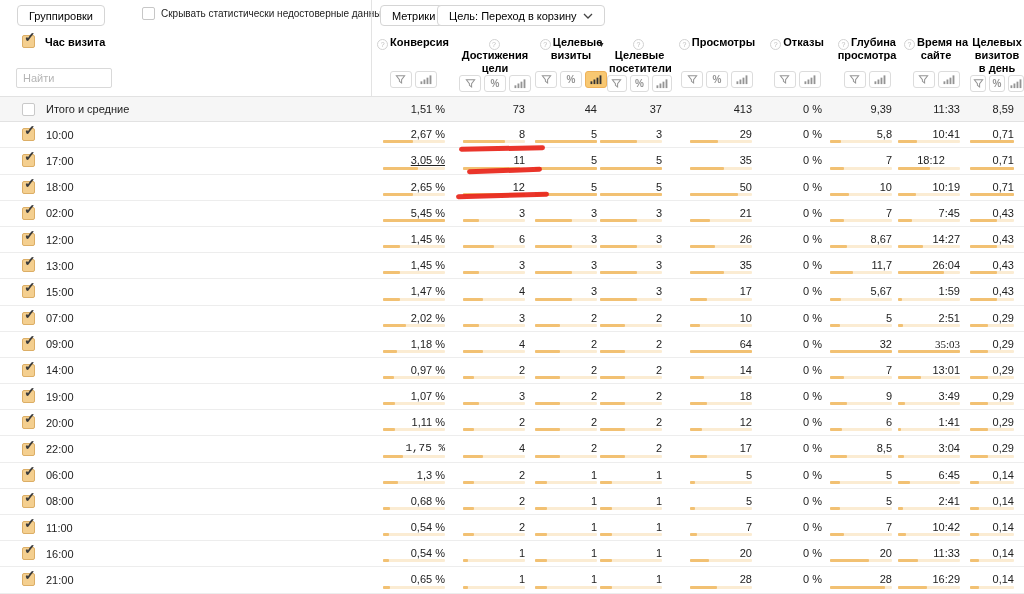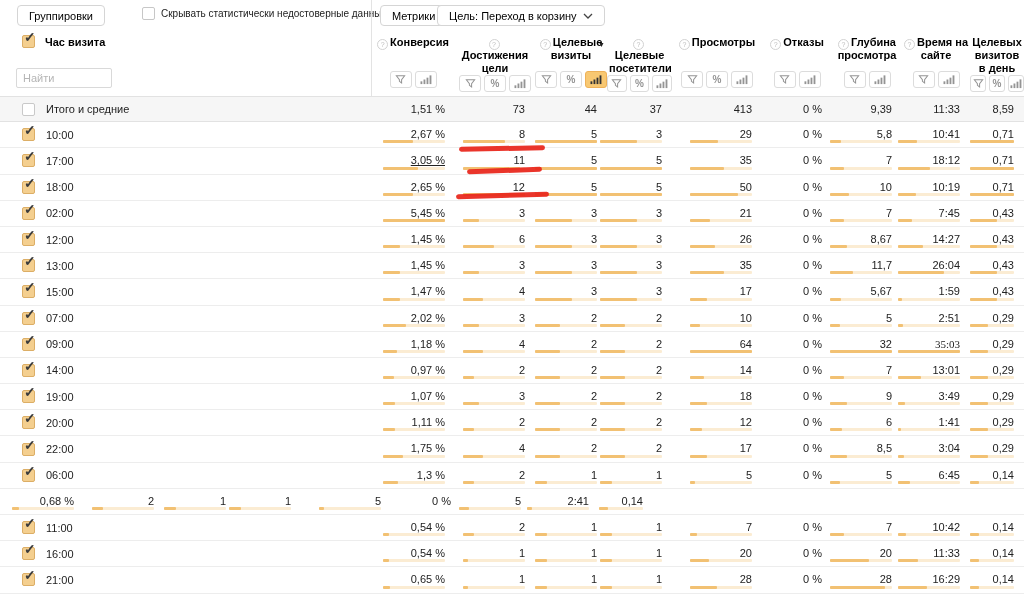--- a/index.html
+++ b/index.html
@@ -372,21 +372,21 @@
       <div class="cell c3" style="width: 65px;"><span>5</span><span class="bar">
           <i style="width: 100%;"></i>
         </span></div>
       <div class="cell c4" style="width: 90px;"><span>35</span><span class="bar">
           <i style="width: 55%;"></i>
         </span></div>
       <div class="cell c5" style="width: 70px;"><span>0 %</span></div>
       <div class="cell c6" style="width: 70px;"><span>7</span><span class="bar">
           <i style="width: 22%;"></i>
         </span></div>
-      <div class="cell c7" style="width: 68px;"><span>18:12</span><span class="bar">
+      <div class="cell c7" style="width: 68px; text-align: center;"><span>18:12</span><span class="bar">
           <i style="width: 52%;"></i>
         </span></div>
       <div class="cell c8" style="width: 54px;"><span>0,71</span><span class="bar">
           <i style="width: 100%;"></i>
         </span></div>
     </div>
     <div class="row">
       <div class="cell-label">
         <span class="cb checked"></span>
         <span>18:00</span>
@@ -694,21 +694,21 @@
         </span></div>
       <div class="cell c8" style="width: 54px;"><span>0,29</span><span class="bar">
           <i style="width: 41%;"></i>
         </span></div>
     </div>
     <div class="row">
       <div class="cell-label">
         <span class="cb checked"></span>
         <span>22:00</span>
       </div>
-      <div class="cell c0" style="width: 84px;"><span>1,75 %</span><span class="bar">
+      <div class="cell c0" style="width: 84px; font-family: Liberation Mono, monospace;"><span>1,75 %</span><span class="bar">
           <i style="width: 32%;"></i>
         </span></div>
       <div class="cell c1" style="width: 80px;"><span>4</span><span class="bar">
           <i style="width: 33%;"></i>
         </span></div>
       <div class="cell c2" style="width: 72px;"><span>2</span><span class="bar">
           <i style="width: 40%;"></i>
         </span></div>
       <div class="cell c3" style="width: 65px;"><span>2</span><span class="bar">
           <i style="width: 40%;"></i>
@@ -752,20 +752,24 @@
           <i style="width: 16%;"></i>
         </span></div>
       <div class="cell c7" style="width: 68px;"><span>6:45</span><span class="bar">
           <i style="width: 19%;"></i>
         </span></div>
       <div class="cell c8" style="width: 54px;"><span>0,14</span><span class="bar">
           <i style="width: 20%;"></i>
         </span></div>
     </div>
     <div class="row">
+      <div class="cell-label">
+        <span class="cb checked"></span>
+        <span>08:00</span>
+      </div>
       <div class="cell c0" style="width: 84px;"><span>0,68 %</span><span class="bar">
           <i style="width: 12%;"></i>
         </span></div>
       <div class="cell c1" style="width: 80px;"><span>2</span><span class="bar">
           <i style="width: 17%;"></i>
         </span></div>
       <div class="cell c2" style="width: 72px;"><span>1</span><span class="bar">
           <i style="width: 20%;"></i>
         </span></div>
       <div class="cell c3" style="width: 65px;"><span>1</span><span class="bar">

